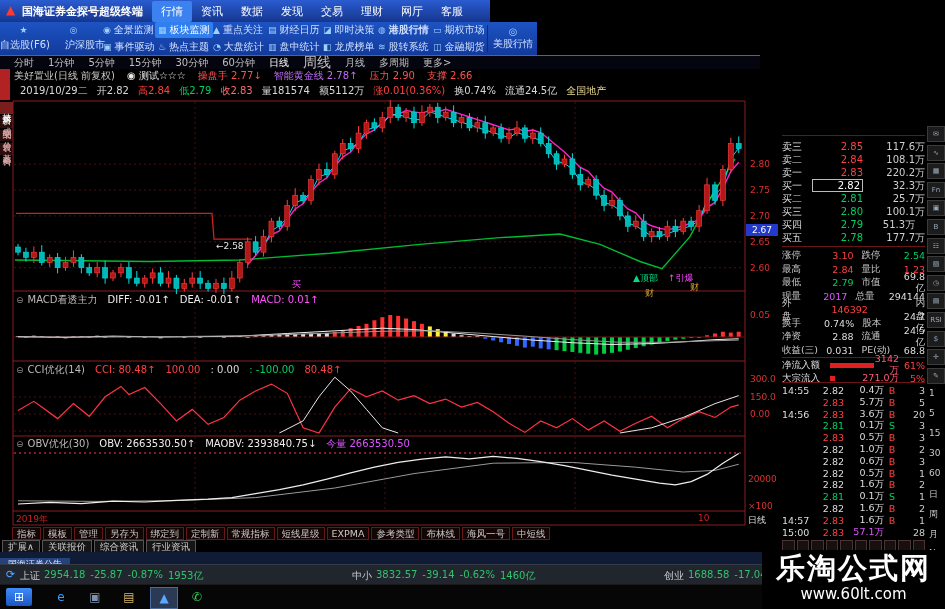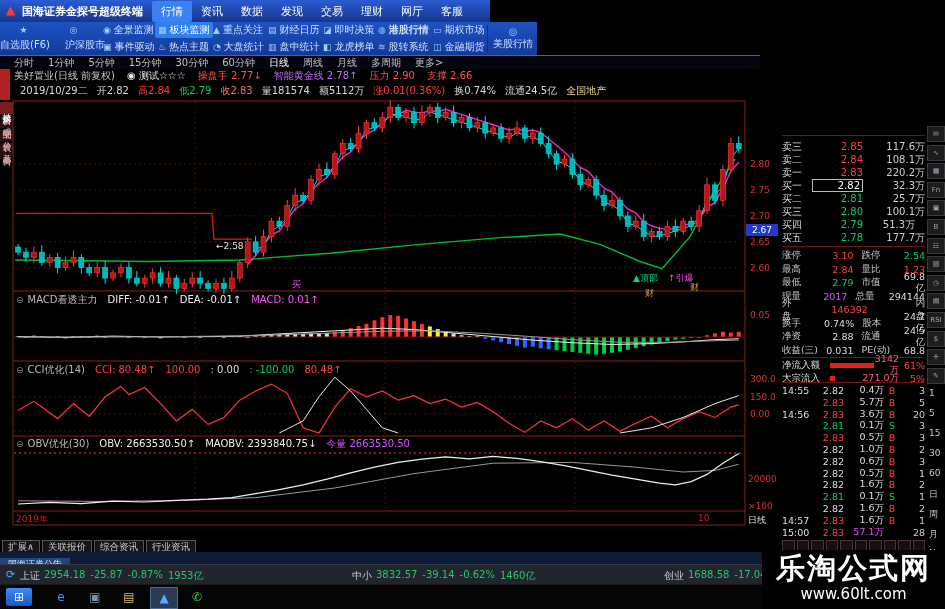--- a/index.html
+++ b/index.html
@@ -138,21 +138,21 @@
     </div>
   <div class="abs" style="left:0;top:56px;width:10px;height:44px;background:#b32222;"></div>
   <div id="periodbar" class="abs">
       <span style="color: rgb(192, 192, 192); font-size: 10px; margin-left: 14px; cursor: pointer;">分时</span>
       <span style="color: rgb(192, 192, 192); font-size: 10px; margin-left: 14px; cursor: pointer;">1分钟</span>
       <span style="color: rgb(192, 192, 192); font-size: 10px; margin-left: 14px; cursor: pointer;">5分钟</span>
       <span style="color: rgb(192, 192, 192); font-size: 10px; margin-left: 14px; cursor: pointer;">15分钟</span>
       <span style="color: rgb(192, 192, 192); font-size: 10px; margin-left: 14px; cursor: pointer;">30分钟</span>
       <span style="color: rgb(192, 192, 192); font-size: 10px; margin-left: 14px; cursor: pointer;">60分钟</span>
       <span style="color: rgb(255, 255, 255); font-size: 10px; margin-left: 14px; cursor: pointer;">日线</span>
-      <span style="color: rgb(192, 192, 192); font-size: 10px; margin-left: 14px; cursor: pointer;">周线</span>
+      <span style="color: rgb(192, 192, 192); font-size: 14px; margin-left: 14px; cursor: pointer;">周线</span>
       <span style="color: rgb(192, 192, 192); font-size: 10px; margin-left: 14px; cursor: pointer;">月线</span>
       <span style="color: rgb(192, 192, 192); font-size: 10px; margin-left: 14px; cursor: pointer;">多周期</span>
       <span style="color: rgb(192, 192, 192); font-size: 10px; margin-left: 14px; cursor: pointer;">更多&gt;</span>
     </div>
   <div id="info1" class="abs">
       <span style="color: rgb(200, 200, 200); font-size: 10px; margin-right: 12px;">美好置业(日线 前复权)</span>
       <span style="color: rgb(232, 232, 232); font-size: 10px; margin-right: 12px;">◉ 测试☆☆☆</span>
       <span style="color: rgb(255, 80, 80); font-size: 10px; margin-right: 12px;">操盘手 2.77↓</span>
       <span style="color: rgb(192, 106, 255); font-size: 10px; margin-right: 12px;">智能黄金线 2.78↑</span>
       <span style="color: rgb(255, 80, 80); font-size: 10px; margin-right: 12px;">压力 2.90</span>
@@ -764,20 +764,35 @@
       <div style="left: 929px; top: 428px; color: rgb(200, 200, 200); font-size: 9px; cursor: pointer; position: absolute;">15</div>
       <div style="left: 929px; top: 448px; color: rgb(200, 200, 200); font-size: 9px; cursor: pointer; position: absolute;">30</div>
       <div style="left: 929px; top: 468px; color: rgb(200, 200, 200); font-size: 9px; cursor: pointer; position: absolute;">60</div>
       <div style="left: 929px; top: 488px; color: rgb(200, 200, 200); font-size: 9px; cursor: pointer; position: absolute;">日</div>
       <div style="left: 929px; top: 508px; color: rgb(200, 200, 200); font-size: 9px; cursor: pointer; position: absolute;">周</div>
       <div style="left: 929px; top: 528px; color: rgb(200, 200, 200); font-size: 9px; cursor: pointer; position: absolute;">月</div>
       <div style="left: 929px; top: 548px; color: rgb(200, 200, 200); font-size: 9px; cursor: pointer; position: absolute;">N</div>
       <div style="left: 929px; top: 568px; color: rgb(200, 200, 200); font-size: 9px; cursor: pointer; position: absolute;">多</div>
     </div>
 
+  <div id="indtabs" class="abs" style="left:12px;top:527px;display:flex;gap:2px;">
+      <span style="font-size: 9.5px; color: rgb(200, 200, 200); border: 1px solid rgb(107, 22, 22); background: rgb(20, 5, 5); padding: 0px 4px; line-height: 11px; cursor: pointer; white-space: nowrap;">指标</span>
+      <span style="font-size: 9.5px; color: rgb(200, 200, 200); border: 1px solid rgb(107, 22, 22); background: rgb(20, 5, 5); padding: 0px 4px; line-height: 11px; cursor: pointer; white-space: nowrap;">模板</span>
+      <span style="font-size: 9.5px; color: rgb(200, 200, 200); border: 1px solid rgb(107, 22, 22); background: rgb(20, 5, 5); padding: 0px 4px; line-height: 11px; cursor: pointer; white-space: nowrap;">管理</span>
+      <span style="font-size: 9.5px; color: rgb(200, 200, 200); border: 1px solid rgb(107, 22, 22); background: rgb(20, 5, 5); padding: 0px 4px; line-height: 11px; cursor: pointer; white-space: nowrap;">另存为</span>
+      <span style="font-size: 9.5px; color: rgb(200, 200, 200); border: 1px solid rgb(107, 22, 22); background: rgb(20, 5, 5); padding: 0px 4px; line-height: 11px; cursor: pointer; white-space: nowrap;">绑定到</span>
+      <span style="font-size: 9.5px; color: rgb(200, 200, 200); border: 1px solid rgb(107, 22, 22); background: rgb(20, 5, 5); padding: 0px 4px; line-height: 11px; cursor: pointer; white-space: nowrap;">定制新</span>
+      <span style="font-size: 9.5px; color: rgb(200, 200, 200); border: 1px solid rgb(107, 22, 22); background: rgb(20, 5, 5); padding: 0px 4px; line-height: 11px; cursor: pointer; white-space: nowrap;">常规指标</span>
+      <span style="font-size: 9.5px; color: rgb(200, 200, 200); border: 1px solid rgb(107, 22, 22); background: rgb(20, 5, 5); padding: 0px 4px; line-height: 11px; cursor: pointer; white-space: nowrap;">短线星级</span>
+      <span style="font-size: 9.5px; color: rgb(200, 200, 200); border: 1px solid rgb(107, 22, 22); background: rgb(20, 5, 5); padding: 0px 4px; line-height: 11px; cursor: pointer; white-space: nowrap;">EXPMA</span>
+      <span style="font-size: 9.5px; color: rgb(200, 200, 200); border: 1px solid rgb(107, 22, 22); background: rgb(20, 5, 5); padding: 0px 4px; line-height: 11px; cursor: pointer; white-space: nowrap;">参考类型</span>
+      <span style="font-size: 9.5px; color: rgb(200, 200, 200); border: 1px solid rgb(107, 22, 22); background: rgb(20, 5, 5); padding: 0px 4px; line-height: 11px; cursor: pointer; white-space: nowrap;">布林线</span>
+      <span style="font-size: 9.5px; color: rgb(200, 200, 200); border: 1px solid rgb(107, 22, 22); background: rgb(20, 5, 5); padding: 0px 4px; line-height: 11px; cursor: pointer; white-space: nowrap;">海风一号</span>
+      <span style="font-size: 9.5px; color: rgb(200, 200, 200); border: 1px solid rgb(107, 22, 22); background: rgb(20, 5, 5); padding: 0px 4px; line-height: 11px; cursor: pointer; white-space: nowrap;">中短线</span>
+    </div>
   <div id="subtabs" class="abs" style="left:2px;top:540px;display:flex;gap:2px;">
       <span style="font-size: 9.5px; color: rgb(204, 204, 204); border: 1px solid rgb(85, 85, 85); background: rgb(21, 21, 21); padding: 0px 5px; line-height: 11px; cursor: pointer; white-space: nowrap;">扩展∧</span>
       <span style="font-size: 9.5px; color: rgb(204, 204, 204); border: 1px solid rgb(85, 85, 85); background: rgb(21, 21, 21); padding: 0px 5px; line-height: 11px; cursor: pointer; white-space: nowrap;">关联报价</span>
       <span style="font-size: 9.5px; color: rgb(204, 204, 204); border: 1px solid rgb(85, 85, 85); background: rgb(21, 21, 21); padding: 0px 5px; line-height: 11px; cursor: pointer; white-space: nowrap;">综合资讯</span>
       <span style="font-size: 9.5px; color: rgb(204, 204, 204); border: 1px solid rgb(85, 85, 85); background: rgb(21, 21, 21); padding: 0px 5px; line-height: 11px; cursor: pointer; white-space: nowrap;">行业资讯</span>
     </div>
 
   <div id="noticebar" class="abs">
     <span id="notice-lbl">国海证券公告</span>
   </div>

